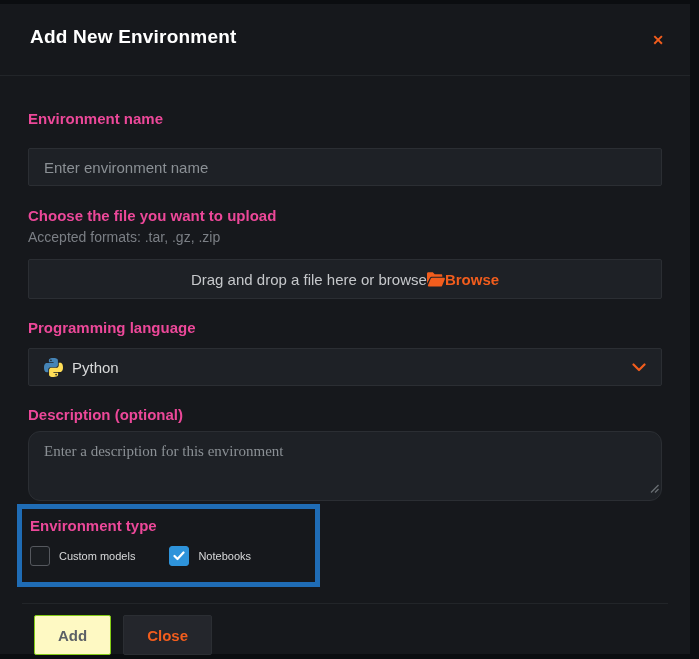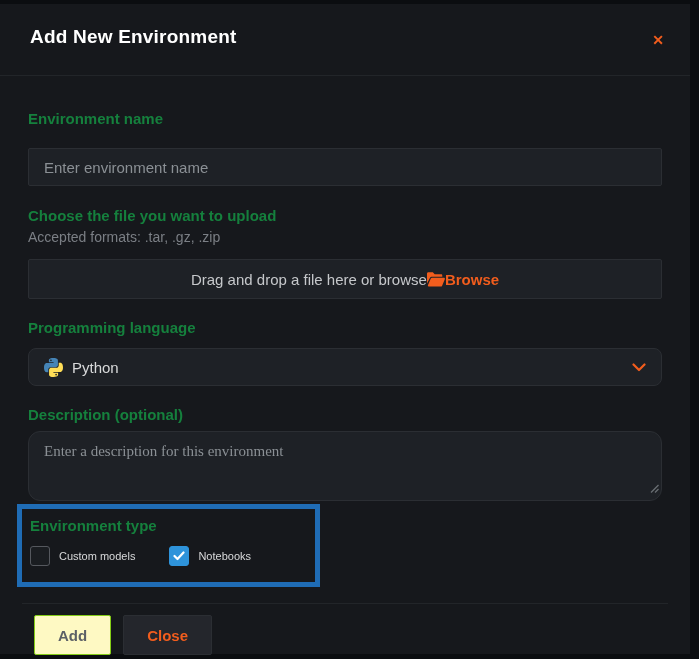--- a/index.html
+++ b/index.html
@@ -26,21 +26,21 @@
   .close-x {
     background: none; border: none; cursor: pointer;
     color: var(--accent, #f25d1d);
     font-size: 14px; font-weight: bold; line-height: 14px;
     margin-top: 5px; padding: 2px;
     font-family: "Liberation Sans", sans-serif;
   }
   .modal-body { padding: 0 28px; }
   .field-label {
     display: block;
-    font-size: 15px; font-weight: bold; color: #15803d;
+    font-size: 15px; font-weight: bold; color: #ec4899;
     line-height: 16px;
   }
   .mt-1 { margin-top: 35px; }
   .mt-2 { margin-top: 22px; }
   .mt-3 { margin-top: 21px; }
   .hint { margin-top: 5px; font-size: 14px; line-height: 16px; color: #7b7f85; }
   .text-input {
     margin-top: 21px;
     width: 100%; height: 38px;
     background: #1e2126;
@@ -68,21 +68,21 @@
     background: none; border: none; cursor: pointer;
     color: var(--accent, #f25d1d);
     font-size: 15px; font-weight: bold;
     font-family: "Liberation Sans", sans-serif;
   }
   .select {
     margin-top: 12px;
     width: 100%; height: 38px;
     background: #1e2126;
     border: 1px solid #2b2e33;
-    border-radius: 8px;
+    border-radius: 2px;
     display: flex; align-items: center;
     padding: 0 15px;
     cursor: pointer;
   }
   .select-value { font-size: 15px; color: #d8d9da; margin-left: 9px; flex: 1; }
   .textarea-wrap { position: relative; margin-top: 8px; }
   textarea {
     display: block;
     width: 100%; height: 70px;
     background: #1e2126;

